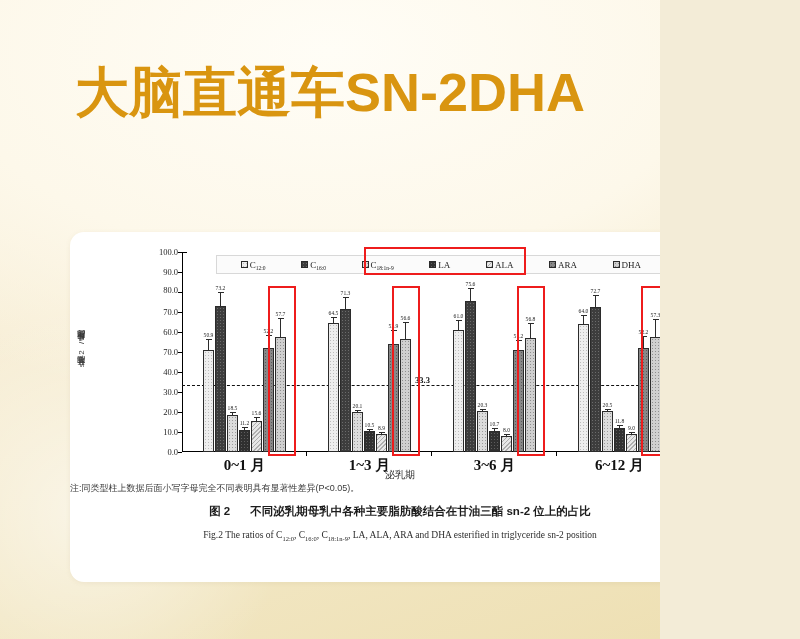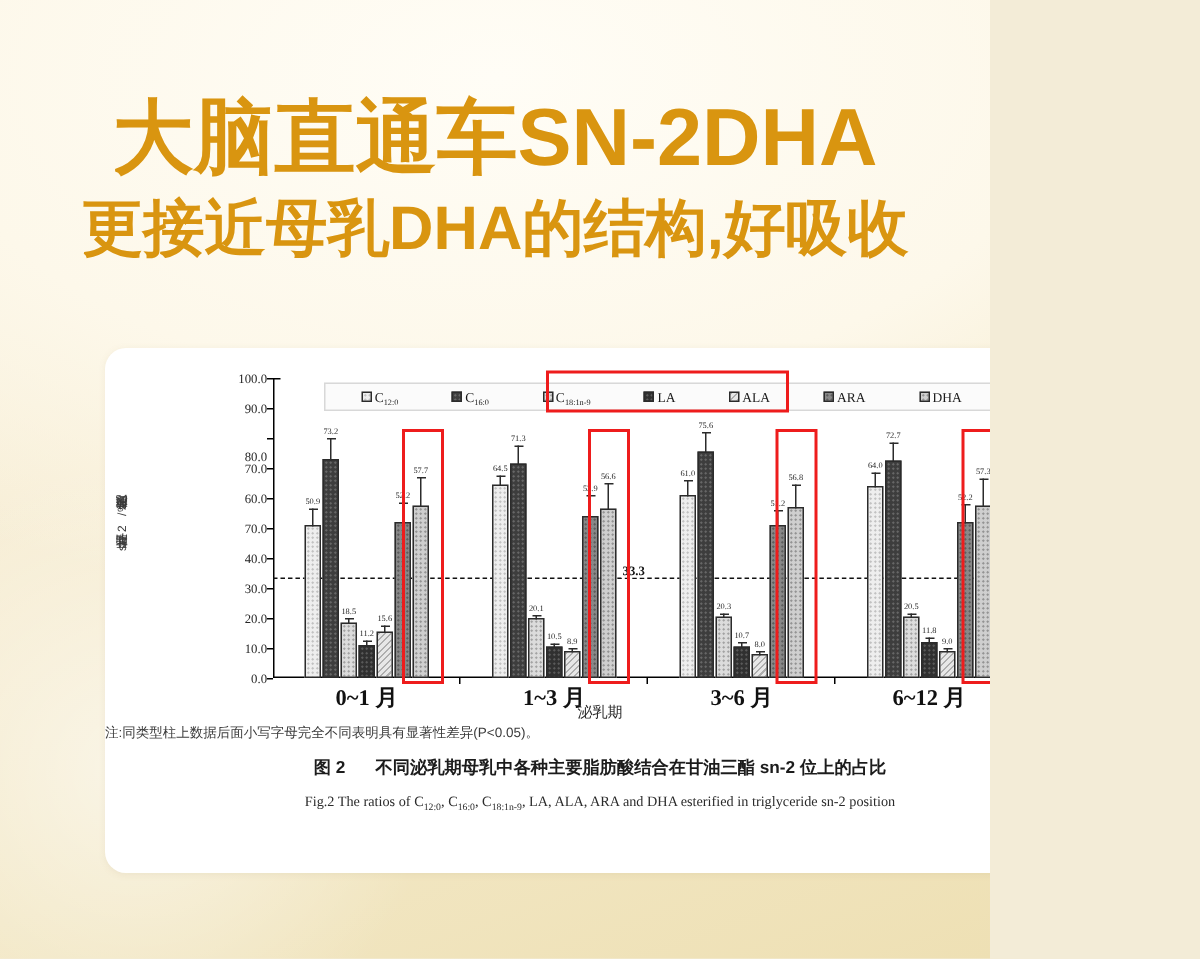--- a/index.html
+++ b/index.html
@@ -331,38 +331,37 @@
   }
   .cap-en sub { font-size: 6.5px; }
 </style>
 </head>
 <body>
 
 <div id="page">
 
   <div class="headline-wrap">
     <div class="headline-main">大脑直通车SN-2DHA</div>
-    <div class="headline-sub">更接近母乳DHA的结构,好吸收</div>
   </div>
 
   <div class="card">
     <div class="figure">
 
       <div class="ylabel">甘油三酯 sn-2 位脂肪酸占比/%</div>
 
       <div class="chart-area">
         <div class="axis-y"></div>
         <div class="axis-y-cap"></div>
         <div class="axis-x"></div>
         <div id="yticks">
             <div class="ytick" style="top: 0px;">100.0</div>
             <div class="ytickmark" style="top: 0px;"></div>
             <div class="ytick" style="top: 20px;">90.0</div>
             <div class="ytickmark" style="top: 20px;"></div>
-            <div class="ytick" style="top: 52px;">80.0</div>
+            <div class="ytick" style="top: 38px;">80.0</div>
             <div class="ytickmark" style="top: 40px;"></div>
             <div class="ytick" style="top: 60px;">70.0</div>
             <div class="ytickmark" style="top: 60px;"></div>
             <div class="ytick" style="top: 80px;">60.0</div>
             <div class="ytickmark" style="top: 80px;"></div>
             <div class="ytick" style="top: 100px;">70.0</div>
             <div class="ytickmark" style="top: 100px;"></div>
             <div class="ytick" style="top: 120px;">40.0</div>
             <div class="ytickmark" style="top: 120px;"></div>
             <div class="ytick" style="top: 140px;">30.0</div>

